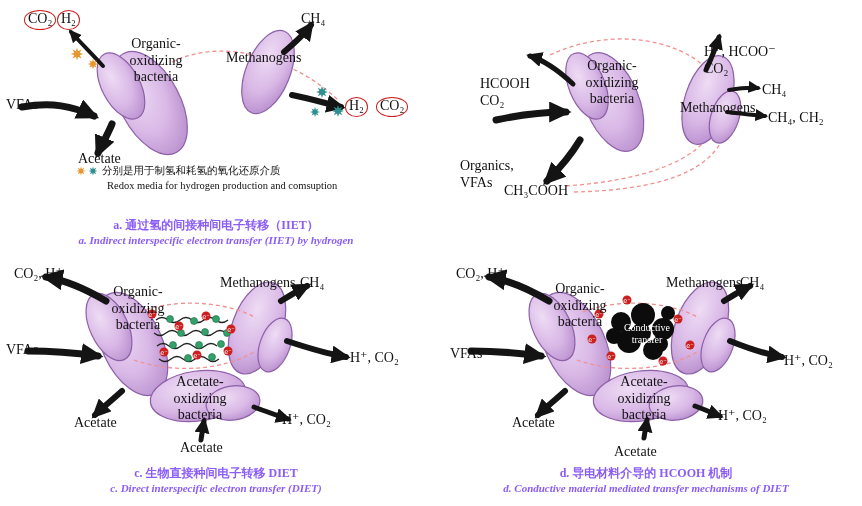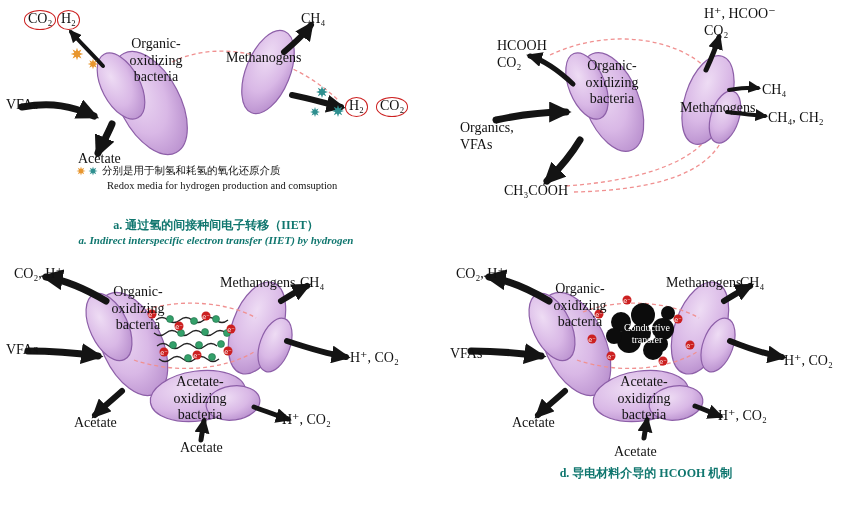--- a/index.html
+++ b/index.html
@@ -2,25 +2,25 @@
 <html style="--cell-fill-light: #eedcf4; --cell-fill: #d9b8e6; --cell-fill-dark: #b287c9; --cell-stroke: #8d5fa8; --arrow: #141414; --dashed-line: #f09090; --electron-red: #cc2020; --green-dot: #34a06a; --orange-star: #e8962e; --teal-star: #2e8f8f; --conductive-black: #0c0c0c; --red-circle: #cc2020;"><head>
 <meta charset="utf-8">
 <style>
   * { margin:0; padding:0; box-sizing:border-box; }
   html,body { background:#fff; }
   body { font-family:"Liberation Serif","DejaVu Serif",serif; }
   .figure { position:relative; width:862px; height:506px; background:#fff; overflow:hidden; }
   .figure > svg { position:absolute; left:0; top:0; }
   .lbl { position:absolute; font-size:14px; line-height:1.18; color:#111; white-space:nowrap; }
   .ctr { text-align:center; white-space:normal; }
-  .pre { white-space:pre-line; }
+  .pre { white-space:pre-line;margin-top:38px; }
   .sm  { font-size:10.5px; }
   .white { color:#fff; font-size:10px; }
   .circled { border:1.3px solid var(--red-circle,#cc2020); border-radius:50%; padding:0 3px 1px 3px; }
-  .cap { position:absolute; width:432px; text-align:center; font-weight:bold; color:#0f766e; }
+  .cap { position:absolute; width:432px; text-align:center; font-weight:bold; color:#8b5cf6; }
   .cap .zh { font-size:12px; line-height:15px; }
   .cap .en { font-size:11px; line-height:14px;font-style:italic; }
   .cell { fill:url(#cellGrad); stroke:var(--cell-stroke,#8d5fa8); stroke-width:1.2; }
   .arr  { fill:none; stroke:var(--arrow,#141414); stroke-linecap:round; }
   .w7 { stroke-width:7; } .w6 { stroke-width:6; } .w5 { stroke-width:5; } .w4 { stroke-width:4; }
   .dash { fill:none; stroke:var(--dashed-line,#f09090); stroke-width:1.3; stroke-dasharray:4 3; }
   .pilus { fill:none; stroke:#222; stroke-width:1.3; }
   .gdot { fill:var(--green-dot,#34a06a); stroke:#1d6b45; stroke-width:0.6; }
   .enode { fill:var(--electron-red,#cc2020); }
   .etxt { fill:#fff; font-size:6.5px; font-family:"DejaVu Sans",sans-serif; text-anchor:middle; }
@@ -196,21 +196,21 @@
   <div class="lbl" style="left:301px;top:11px">CH₄</div>
   <div class="lbl" style="left:6px;top:97px">VFAs</div>
   <div class="lbl" style="left:78px;top:151px">Acetate</div>
   <div class="lbl circled" style="left:345px;top:97px">H₂</div>
   <div class="lbl circled" style="left:376px;top:97px">CO₂</div>
   <div class="lbl sm" style="left:102px;top:165px">分别是用于制氢和耗氢的氧化还原介质</div>
   <div class="lbl sm" style="left:107px;top:180px">Redox media for hydrogen production and comsuption</div>
 
   <div class="lbl pre" style="left:704px;top:6px">H⁺, HCOO⁻
 CO₂</div>
-  <div class="lbl pre" style="left:497px;top:38px">HCOOH
+  <div class="lbl pre" style="left:480px;top:38px">HCOOH
 CO₂</div>
   <div class="lbl ctr" style="left:566px;top:58px;width:92px">Organic-oxidizing bacteria</div>
   <div class="lbl" style="left:680px;top:100px">Methanogens</div>
   <div class="lbl" style="left:762px;top:82px">CH₄</div>
   <div class="lbl" style="left:768px;top:110px">CH₄, CH₂</div>
   <div class="lbl pre" style="left:460px;top:120px">Organics,
 VFAs</div>
   <div class="lbl" style="left:504px;top:183px">CH₃COOH</div>
 
   <div class="lbl" style="left:14px;top:266px">CO₂, H⁺</div>
@@ -233,17 +233,22 @@
   <div class="lbl ctr" style="left:596px;top:374px;width:96px">Acetate-oxidizing bacteria</div>
   <div class="lbl" style="left:512px;top:415px">Acetate</div>
   <div class="lbl" style="left:614px;top:444px">Acetate</div>
   <div class="lbl" style="left:784px;top:353px">H⁺, CO₂</div>
   <div class="lbl" style="left:718px;top:408px">H⁺, CO₂</div>
 
   <div class="cap" style="left:0;top:218px">
     <div class="zh">a. 通过氢的间接种间电子转移（IIET）</div>
     <div class="en">a. Indirect interspecific electron transfer (IIET) by hydrogen</div>
   </div>
+  <div class="cap" style="left:0;top:466px">
+    <div class="zh">c. 生物直接种间电子转移 DIET</div>
+    <div class="en">c. Direct interspecific electron transfer (DIET)</div>
+  </div>
   <div class="cap" style="left:430px;top:466px">
     <div class="zh">d. 导电材料介导的 HCOOH 机制</div>
+    <div class="en">d. Conductive material mediated transfer mechanisms of DIET</div>
   </div>
 
 </div>
 
 </body></html>

